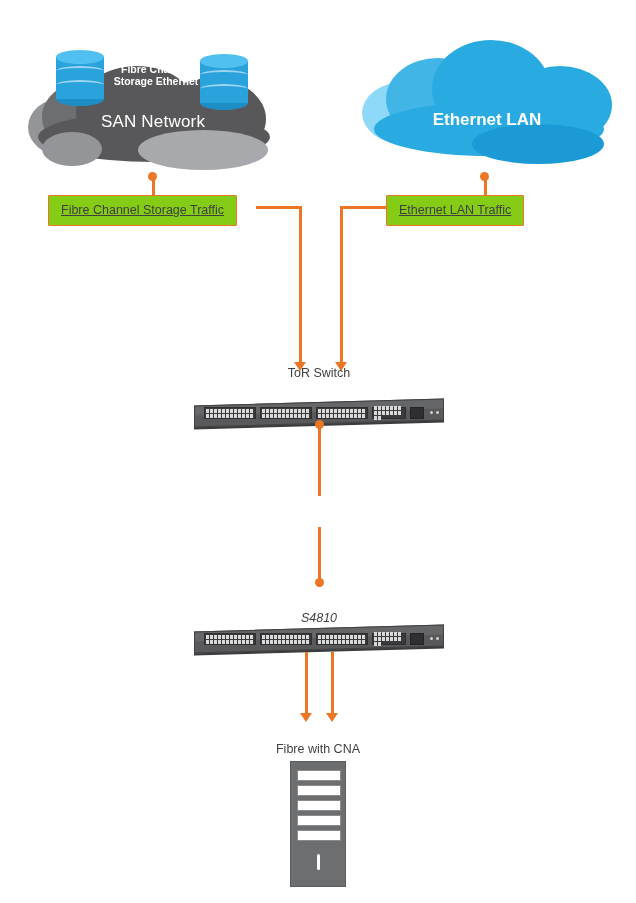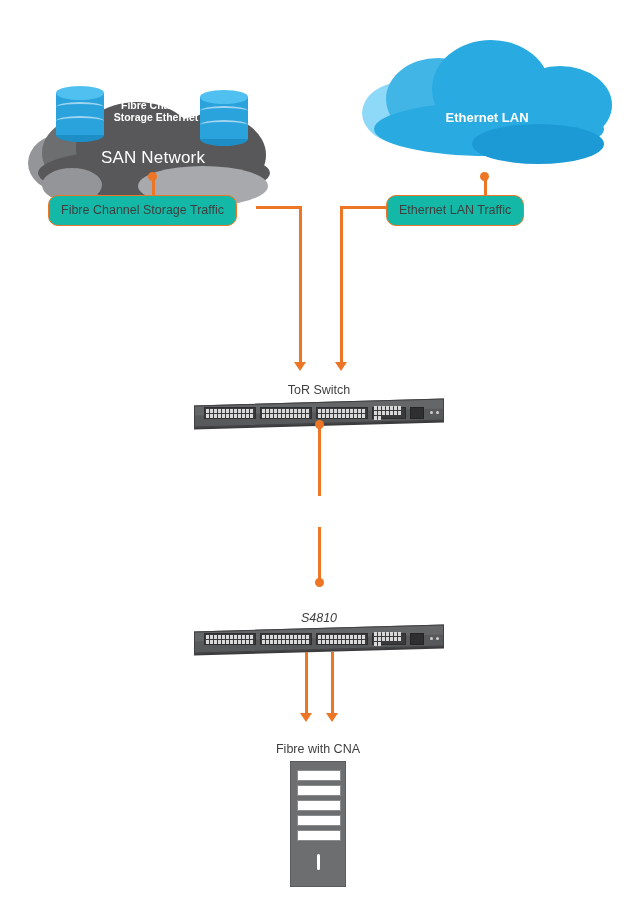--- a/index.html
+++ b/index.html
@@ -18,21 +18,20 @@
     overflow: hidden;
   }
   .abs { position: absolute; }
 
   
   .san-cloud {
     left: 28px;
     top: 60px;
     width: 250px;
     height: 115px;
-    margin-top: 36px;
   }
   .cloud-blob {
     position: absolute;
     border-radius: 50%;
   }
   .dk { background: #58585a; }
   .md { background: #6d6e70; }
   .lt { background: #939598; }
   .lt2 { background: #a7a9ac; }
 
@@ -100,21 +99,21 @@
   .eb2 { background: #41b6e6; }
   .eb3 { background: #8ed8f8; }
   .eb4 { background: #1b9ad6; }
   .eth-label {
     position: absolute;
     left: 0;
     top: 70px;
     width: 250px;
     text-align: center;
     color: #ffffff;
-    font-size: 13px;
+    font-size: 17px;
     font-weight: bold;
     z-index: 8;
   }
 
   
   .line-v, .line-h {
     position: absolute;
     background: #ec7625;
   }
   .line-v { width: 3px; }
@@ -131,28 +130,29 @@
     width: 0; height: 0;
     border-left: 6px solid transparent;
     border-right: 6px solid transparent;
     border-top: 9px solid #ec7625;
   }
 
   
   .tag {
     position: absolute;
     border: 1.6px solid #ec7625;
-    border-radius: 10px;
-    background: #14b8a6;
+    border-radius: 1px;
+    background: #84cc16;
     color: #3f3f3f;
     font-size: 12.5px;
     line-height: 1;
     padding: 8px 12px;
     white-space: nowrap;
     z-index: 6;
+    text-decoration: underline;
   }
 
   .plain-label {
     position: absolute;
     color: #3f3f3f;
     font-size: 12.5px;
     text-align: center;
     white-space: nowrap;
   }
 
@@ -302,21 +302,21 @@
   <div class="tag" style="left:386px; top:195px;">Ethernet LAN Traffic</div>
 
   <div class="line-h abs" style="left:256px; top:206px; width:46px;"></div>
   <div class="line-v abs" style="left:299px; top:206px; height:157px;"></div>
   <div class="arrow-down abs" style="left:294px; top:362px;"></div>
 
   <div class="line-h abs" style="left:340px; top:206px; width:48px;"></div>
   <div class="line-v abs" style="left:340px; top:206px; height:157px;"></div>
   <div class="arrow-down abs" style="left:335px; top:362px;"></div>
 
-  <div class="plain-label" style="left:219px; top:366px; width:200px;margin-top:17px;">ToR Switch</div>
+  <div class="plain-label" style="left:219px; top:366px; width:200px;">ToR Switch</div>
   <div class="switch" style="left:194px; top:402px;">
     <div class="chassis">
       <div class="shade"></div>
     </div>
     <div class="portgrp" style="left:10px;  width:52px;">
       <div class="port"></div>
         <div class="port"></div>
         <div class="port"></div>
         <div class="port"></div>
         <div class="port"></div>

